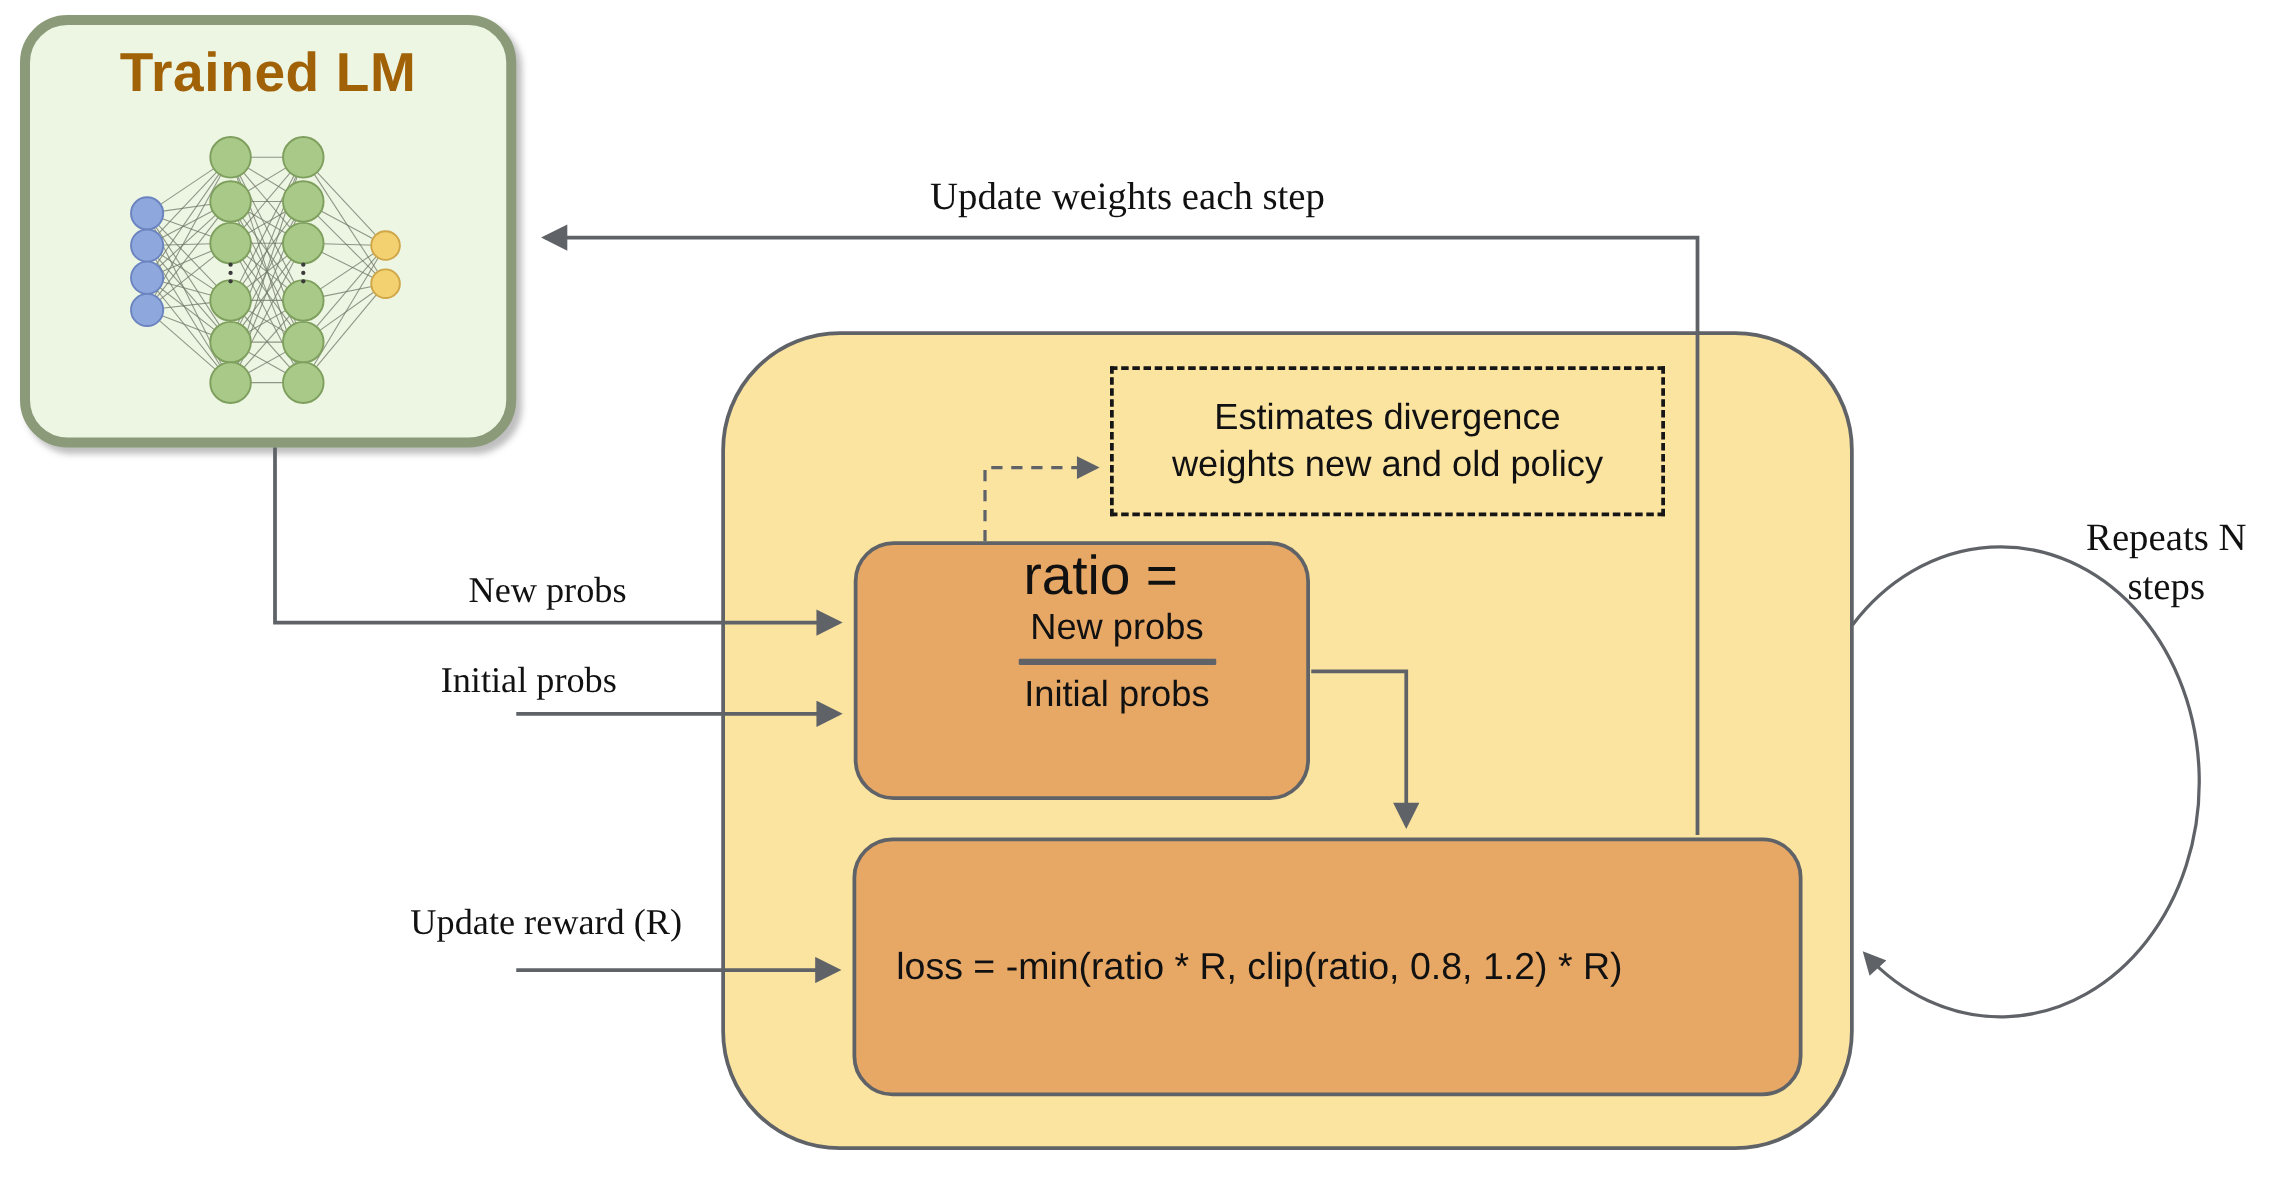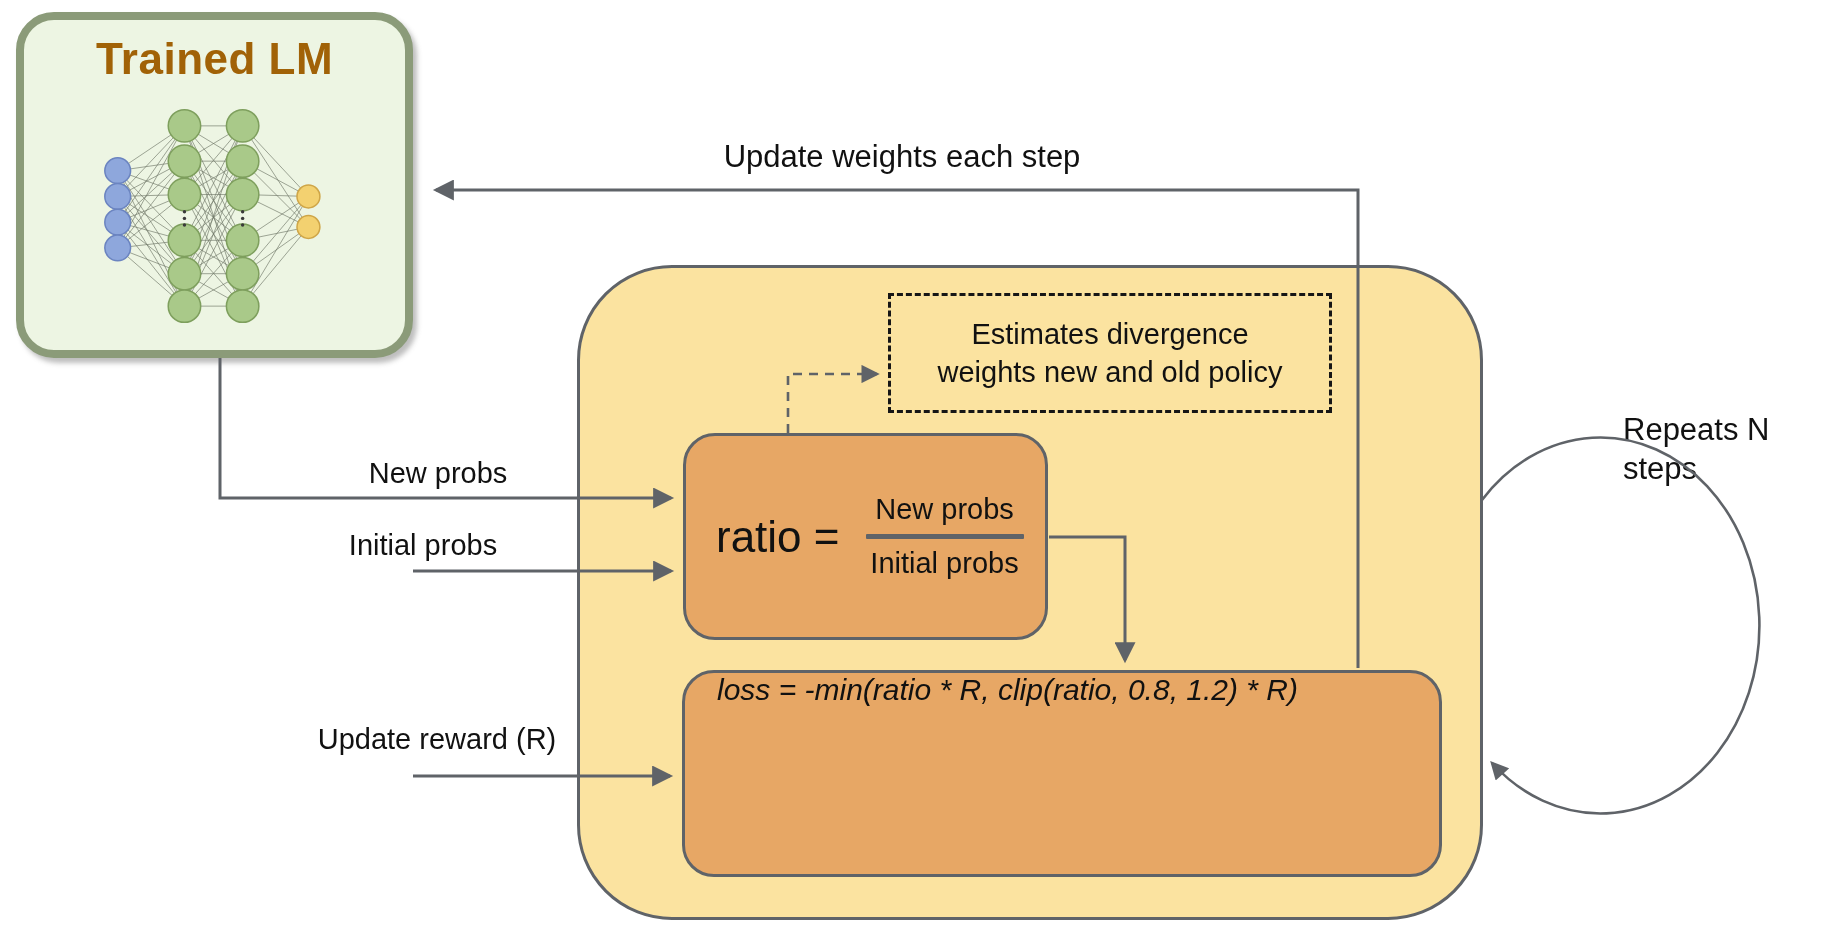--- a/index.html
+++ b/index.html
@@ -50,36 +50,36 @@
   .orange{
     background:var(--orange);
     border:3px solid var(--line);
     border-radius:32px;
     box-sizing:border-box;
   }
   .ratio-box{
     position:absolute; left:683px; top:433px; width:365px; height:207px;
     display:flex; align-items:center; justify-content:flex-start;
     padding-left:30px;
+    flex-direction:column;
   }
   .ratio-lhs{font-size:44px; white-space:nowrap;}
   .fraction{display:flex; flex-direction:column; align-items:center; margin-left:26px;}
   .fraction .num,.fraction .den{font-size:29px; white-space:nowrap;}
   .frac-bar{width:158px; height:5px; background:var(--line); margin:8px 0; border-radius:1px;}
   .loss-box{
     position:absolute; left:682px; top:670px; width:760px; height:207px;
-    display:flex; align-items:flex-start;
+    display:flex; align-items:center;
     padding-left:32px;
-    font-style:italic;
   }
   .loss-formula{font-size:30px; white-space:nowrap;}
   
   .flabel{
     position:absolute; transform:translate(-50%,-50%);
-    font-size:29px; white-space:nowrap; text-align:left;
+    font-size:29px; white-space:nowrap; text-align:center;font-family:Liberation Serif, serif;
   }
   .flabel.update{font-size:31px;}
   .flabel.repeats{font-size:31px; line-height:39px; white-space:normal; width:220px;}
   
   .arrows{position:absolute; left:0; top:0; width:1830px; height:946px; pointer-events:none;}
 </style>
 </head>
 <body>
 
 <div class="canvas">

